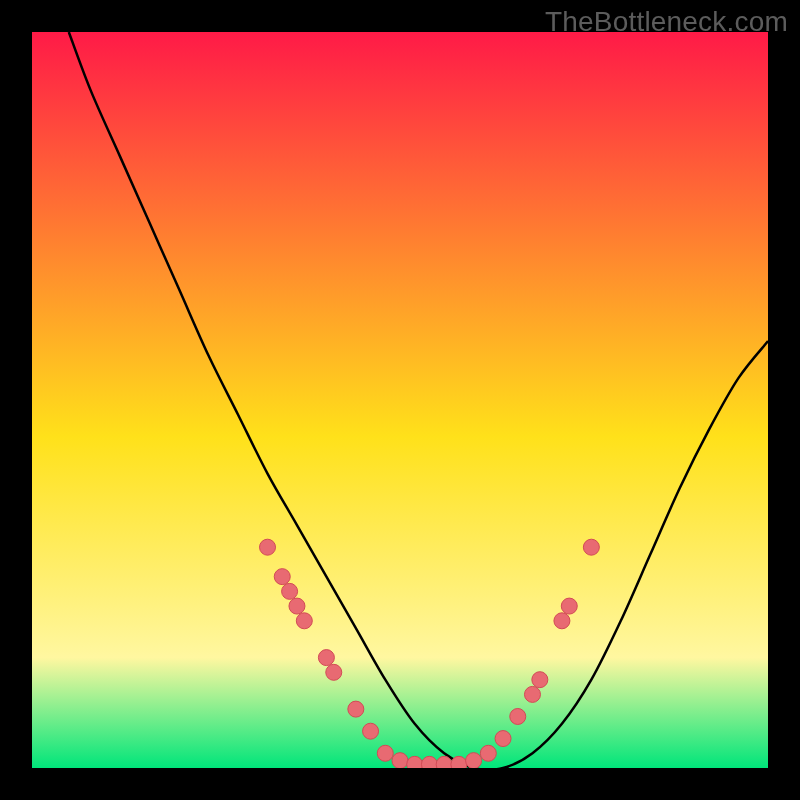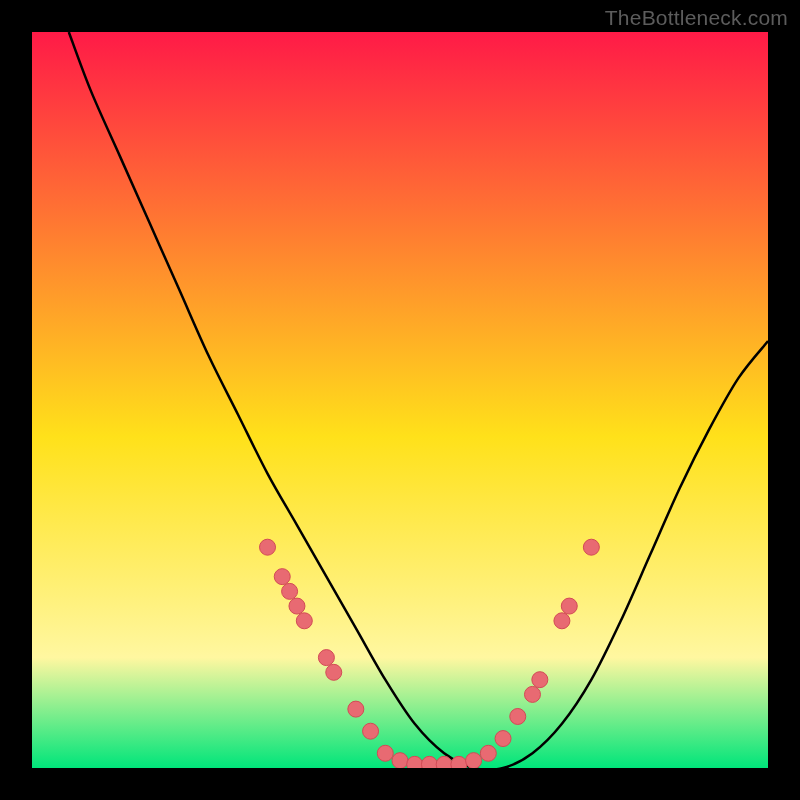--- a/index.html
+++ b/index.html
@@ -15,21 +15,21 @@
     position: relative;
     width: 800px;
     height: 800px;
     background: #000;
   }
   .watermark {
     position: absolute;
     top: 6px;
     right: 12px;
     color: #5c5c5c;
-    font-size: 21px;
+    font-size: 28px;
     font-weight: 500;
     letter-spacing: 0.2px;
     z-index: 5;
   }
   .plot {
     position: absolute;
     left: 32px;
     top: 32px;
     width: 736px;
     height: 736px;

